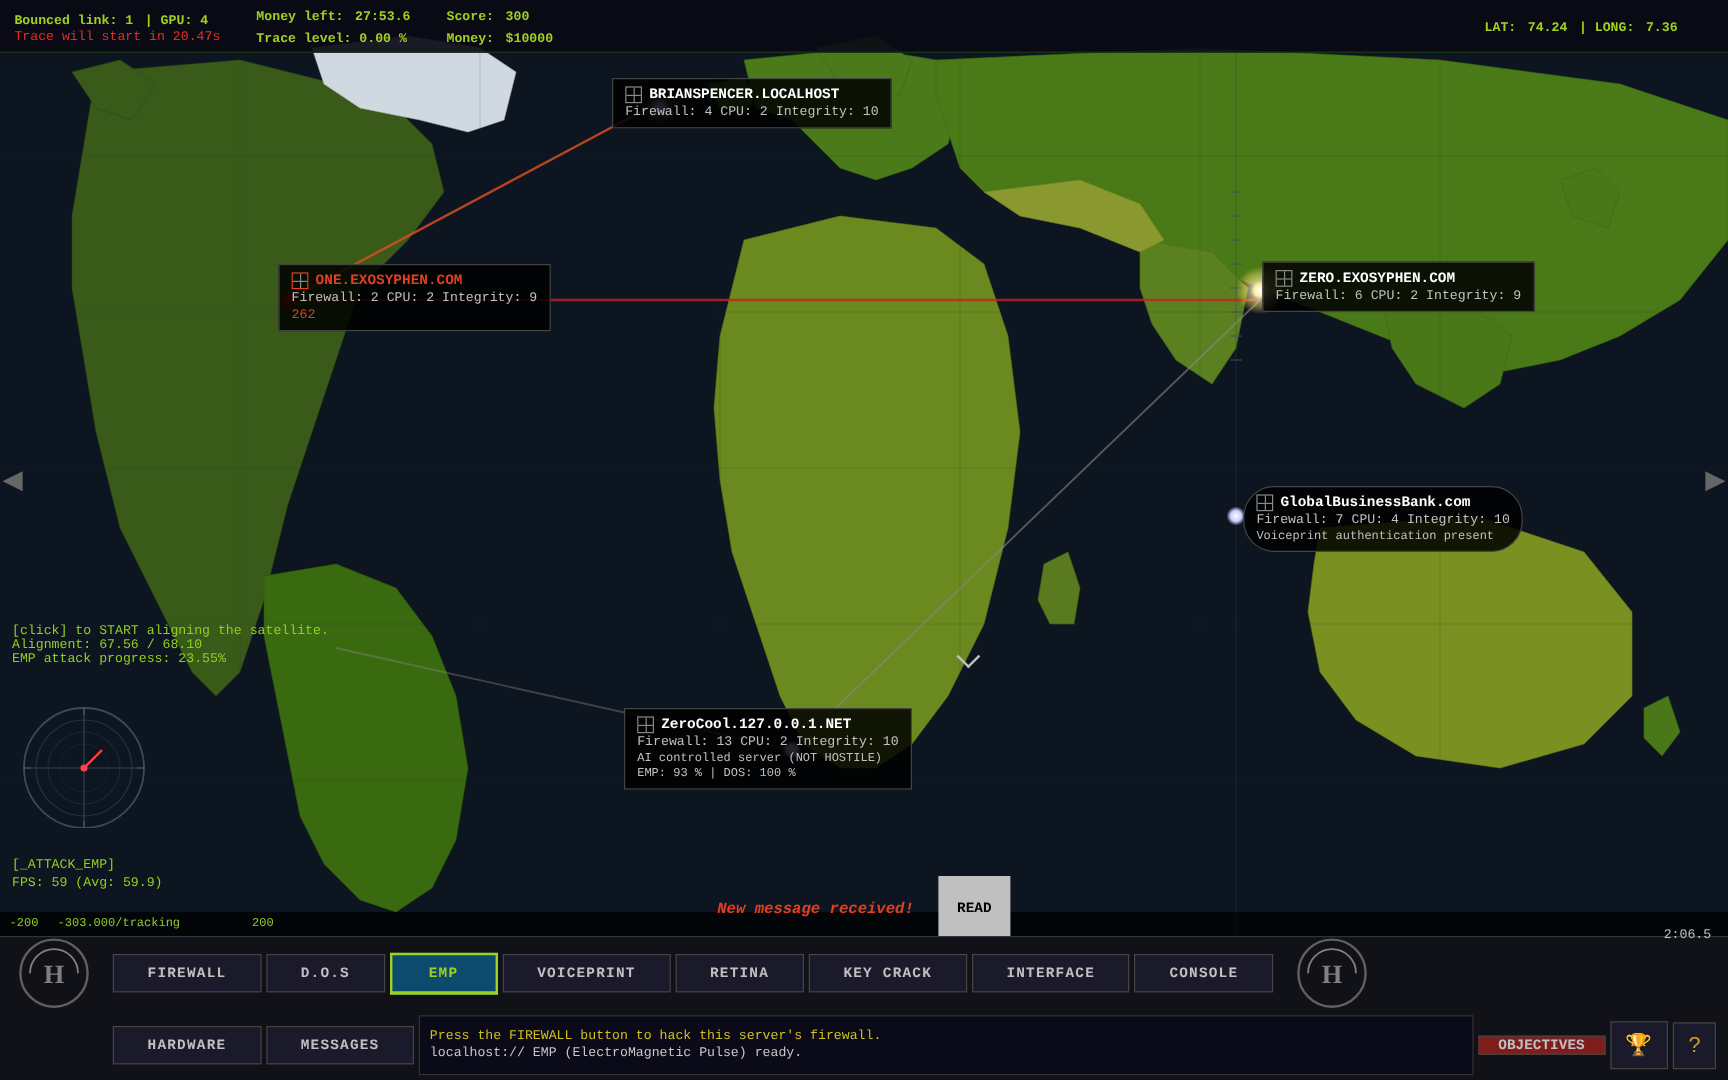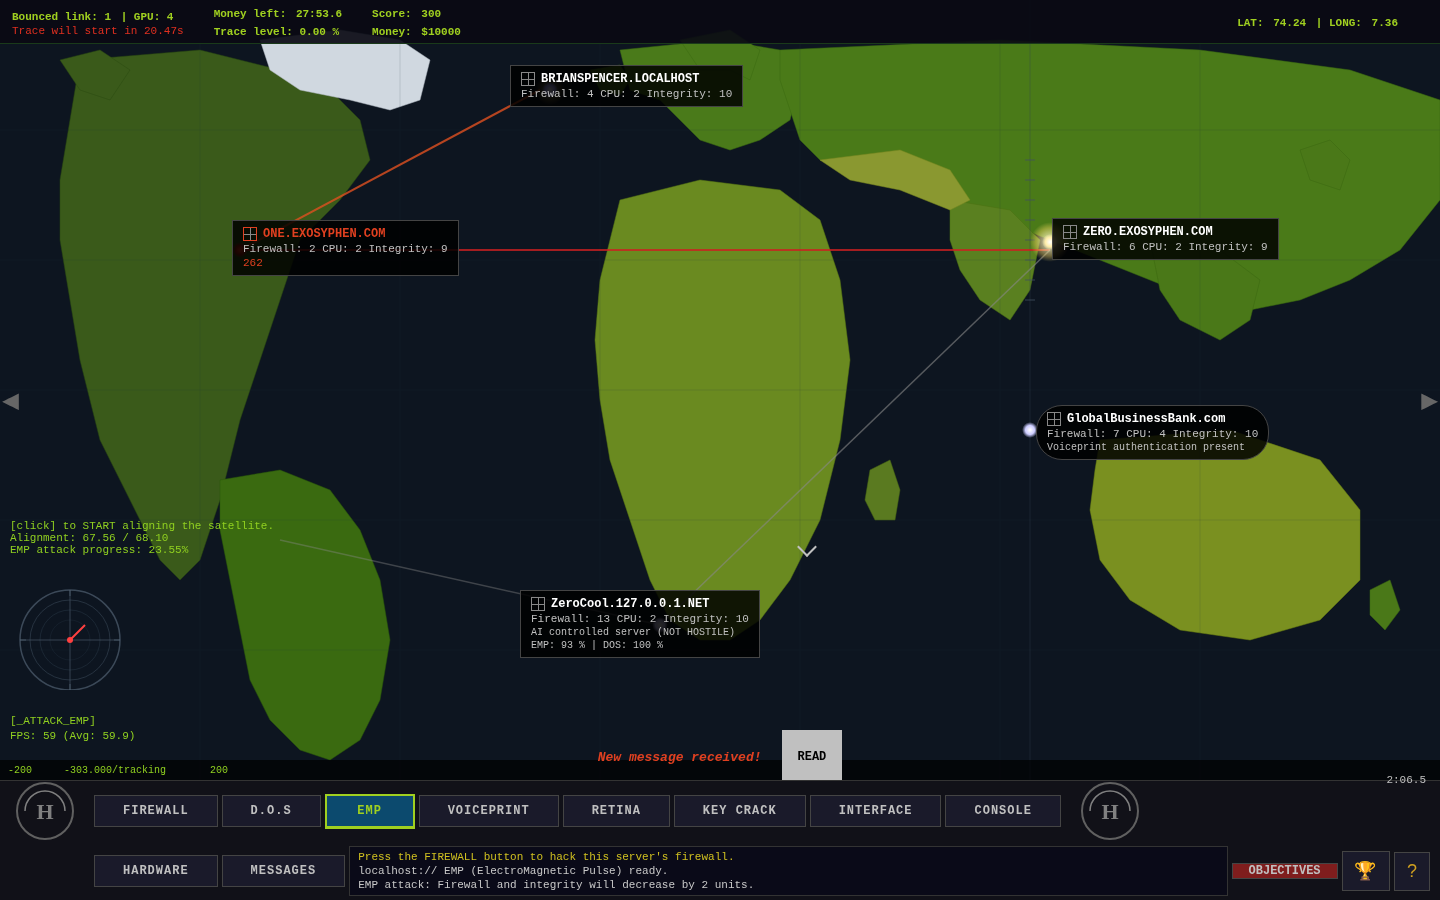--- a/index.html
+++ b/index.html
@@ -151,21 +151,21 @@
       right: 0;
       height: 20px;
       background: rgba(0,0,0,0.7);
       display: flex;
       align-items: center;
       padding: 0 8px;
       z-index: 50;
     }
 
     #track-bar span { color: #90d020; font-size: 10px; }
-    .track-numbers { display: flex; gap: 44px; margin-left: 32px; }
+    .track-numbers { display: flex; gap: 60px; margin-left: 16px; }
 
     
     #message-bar {
       position: absolute;
       left: 400px;
       right: 400px;
       top: 740px;
       height: 34px;
       display: flex;
       align-items: center;
@@ -634,20 +634,19 @@
   <div id="toolbar-row2">
 
     <div style="width:80px;"></div>
 
     <button class="toolbar-btn">HARDWARE</button>
     <button class="toolbar-btn">MESSAGES</button>
 
     <div id="info-box">
       <div class="info-line info-yellow">Press the FIREWALL button to hack this server's firewall.</div>
       <div class="info-line">localhost:// EMP (ElectroMagnetic Pulse) ready.</div>
-      <div class="info-line">EMP attack: Firewall and integrity will decrease by 2 units.</div>
     </div>
 
     <button class="objectives-btn">OBJECTIVES</button>
     <button class="icon-btn">🏆</button>
     <button class="icon-btn">?</button>
   </div>
 </div>
 
 </body></html>

